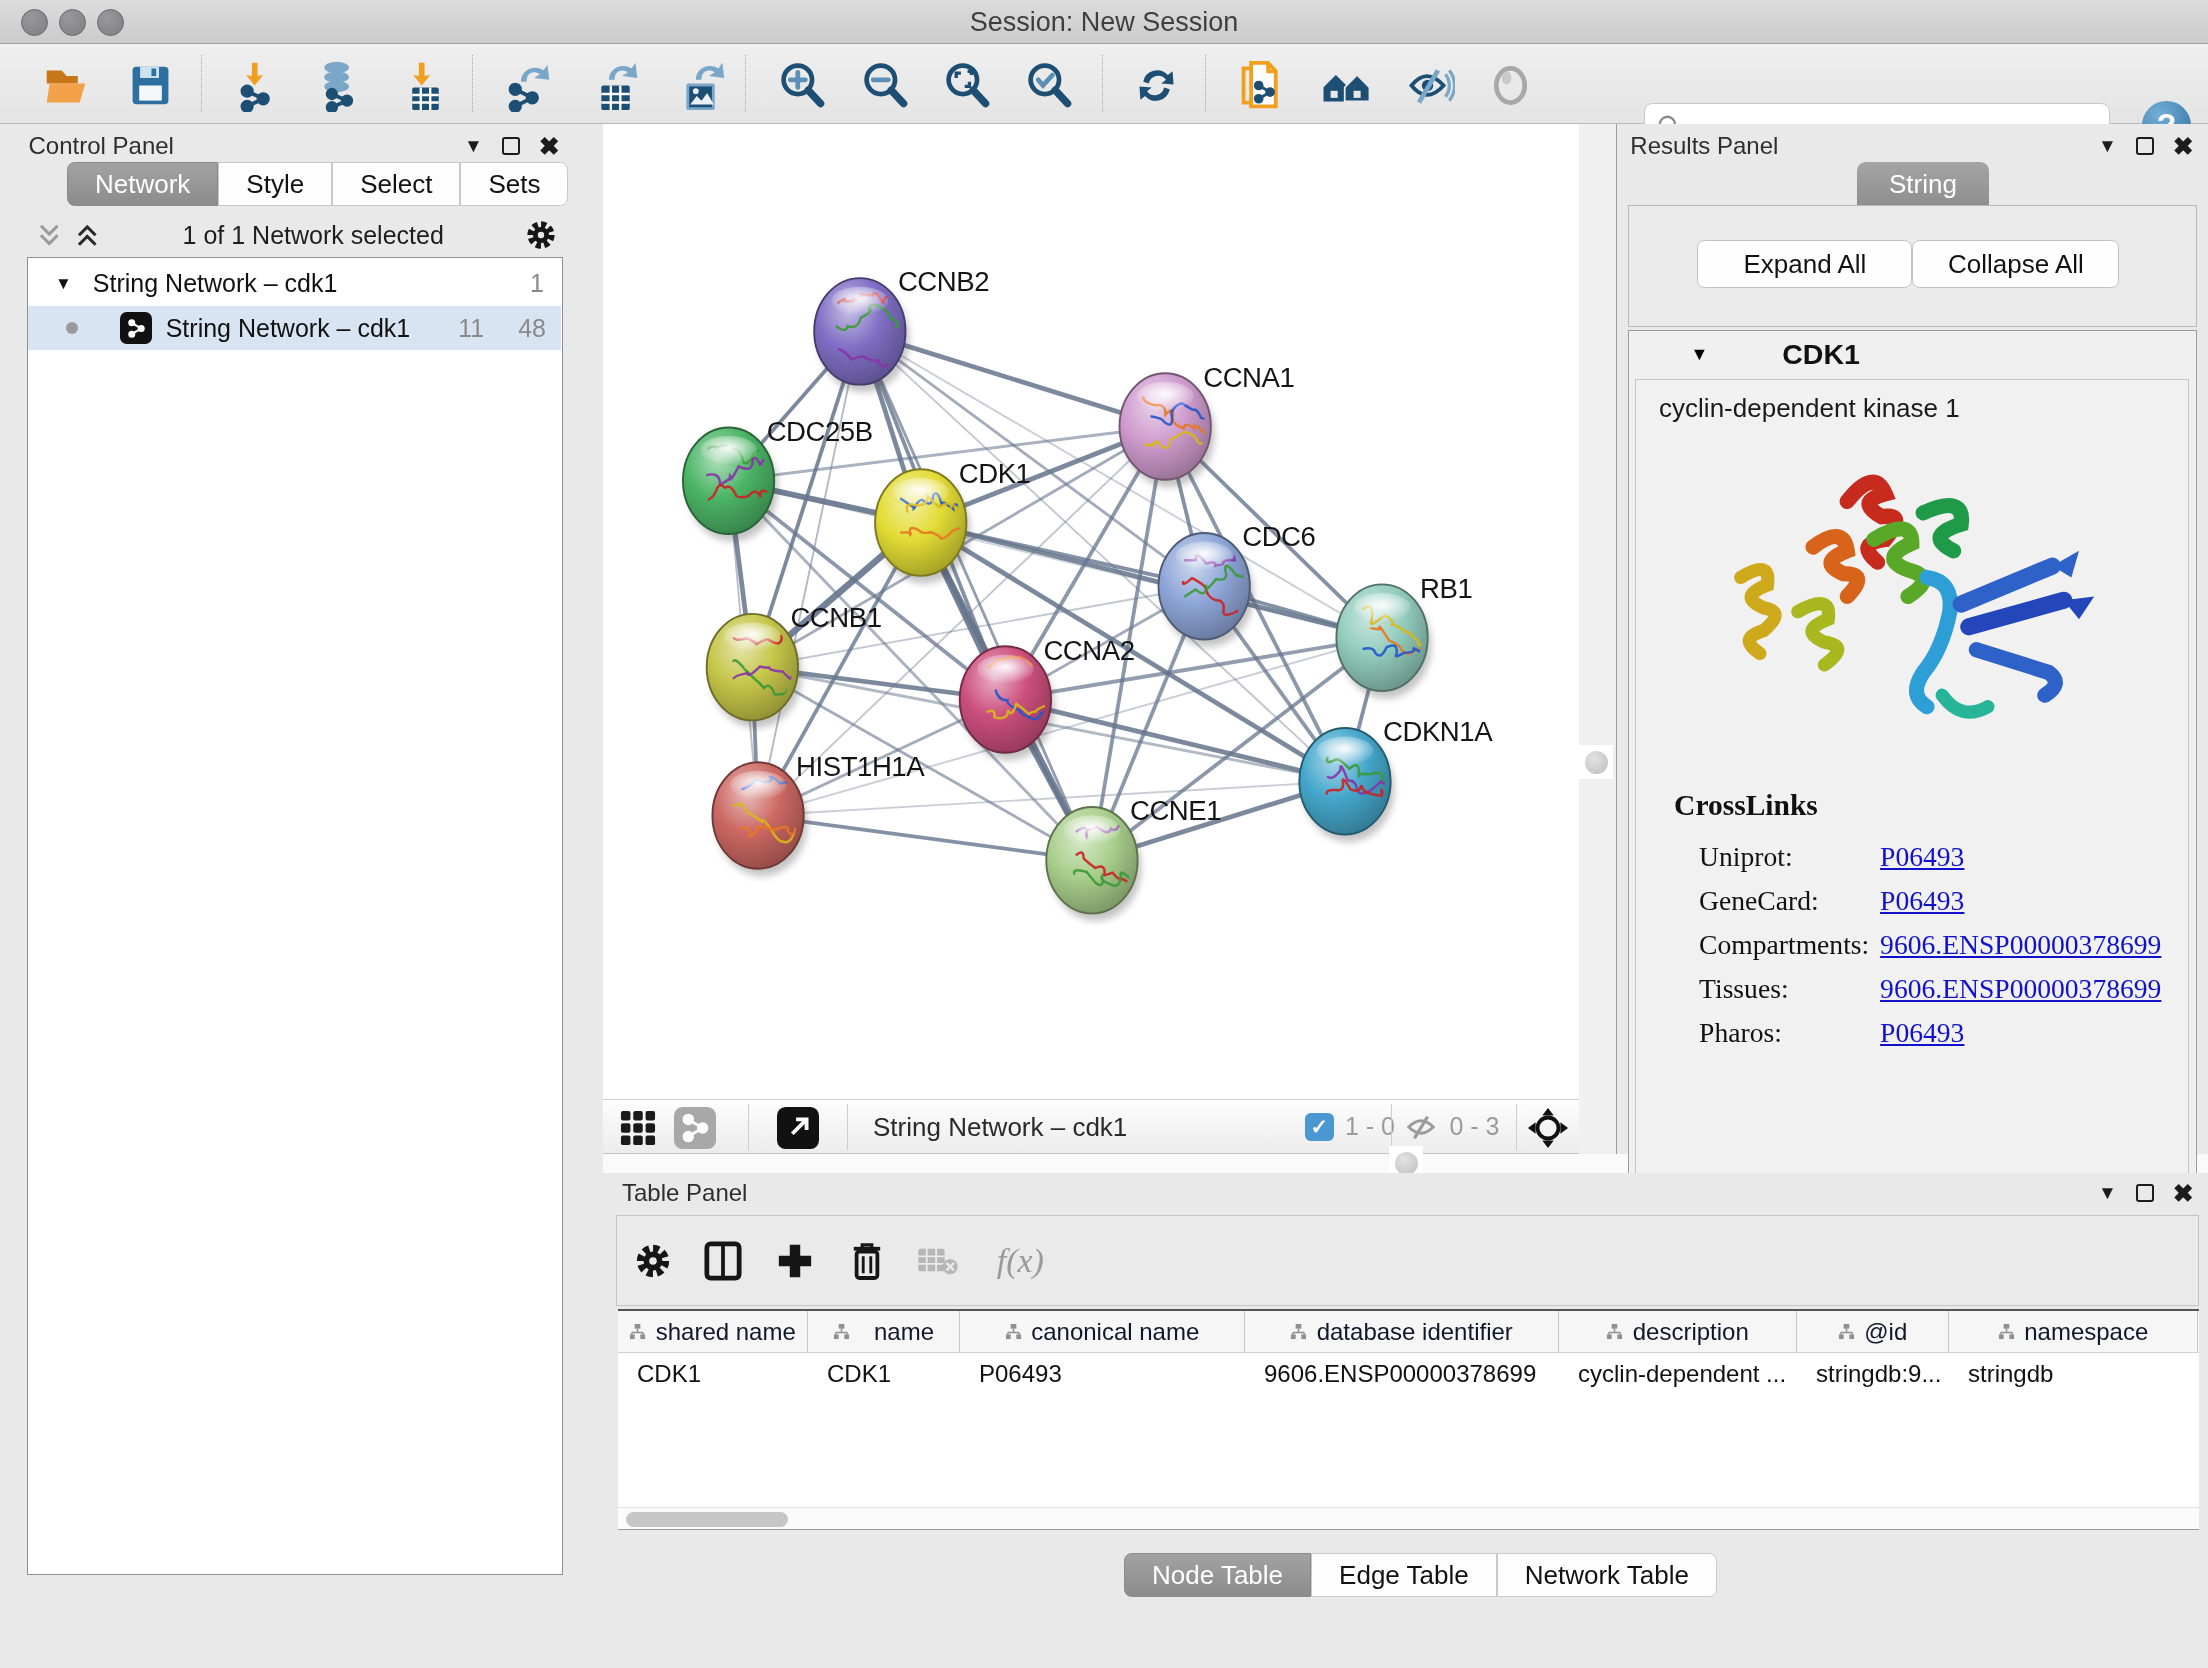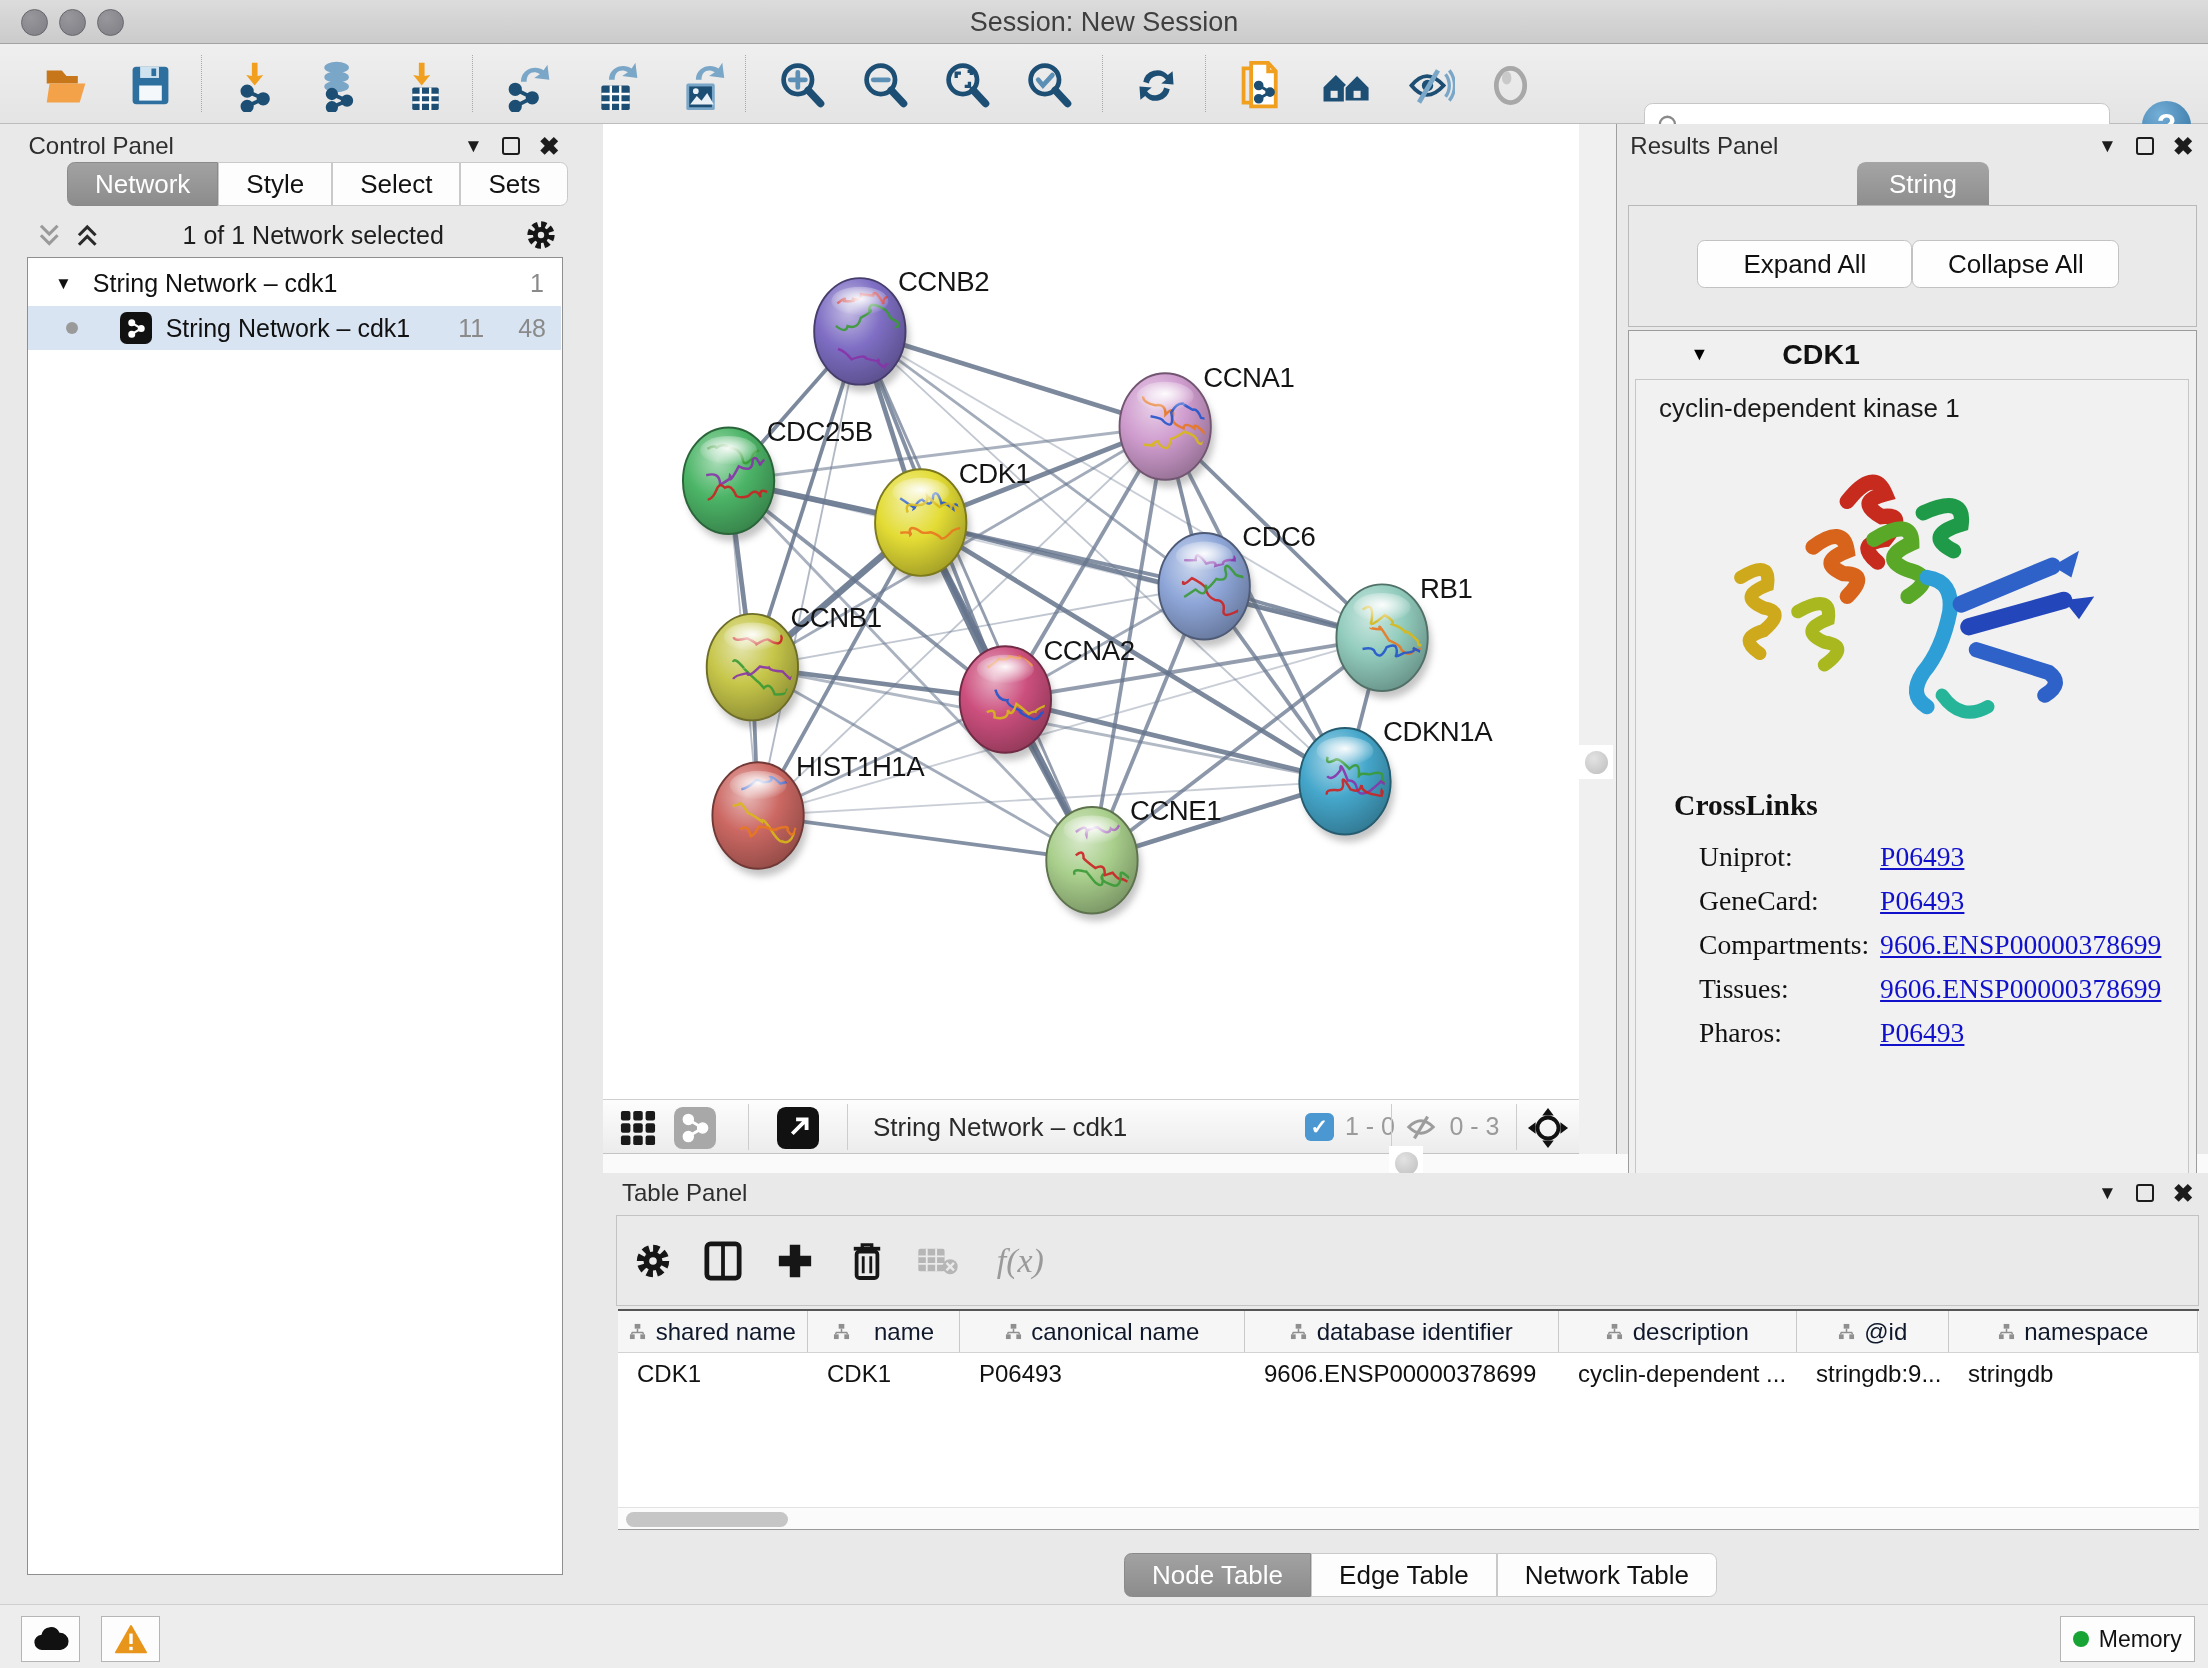--- a/index.html
+++ b/index.html
@@ -843,33 +843,15 @@
     <div class="tp-hscroll">
         <div class="tp-thumb"></div>
       </div>
     <div class="tabset bottom-tabs">
       <div class="tab first sel">Node Table</div>
       <div class="tab">Edge Table</div>
       <div class="tab last">Network Table</div>
     </div>
   </div>
 
-  <div class="statusbar">
-    <div class="sb-btn" style="left:21px; width:59px">
-      <svg width="36" height="25" viewBox="0 0 38 26">
-          <path d="M10 24 a8 8 0 0 1 -1 -16 a10 10 0 0 1 19 -2 a7 7 0 0 1 1 18z" fill="#111"></path>
-        </svg>
-    </div>
-    <div class="sb-btn" style="left:101px; width:59px">
-      <svg width="32" height="28.5" viewBox="0 0 34 30">
-          <path d="M17 1 L33 29 H1z" fill="#e8951c" stroke="#e8951c" stroke-linejoin="round" stroke-width="2"></path>
-          <rect x="15.2" y="9" width="3.6" height="11" fill="#fff"></rect>
-          <rect x="15.2" y="23" width="3.6" height="3.6" fill="#fff"></rect>
-        </svg>
-    </div>
-    <div class="sb-btn" style="left:2060px; width:135px">
-      <span class="mem-dot"></span>
-      <span class="mem-lbl">Memory</span>
-    </div>
-  </div>
 
 </div>
 
 
 </body></html>

